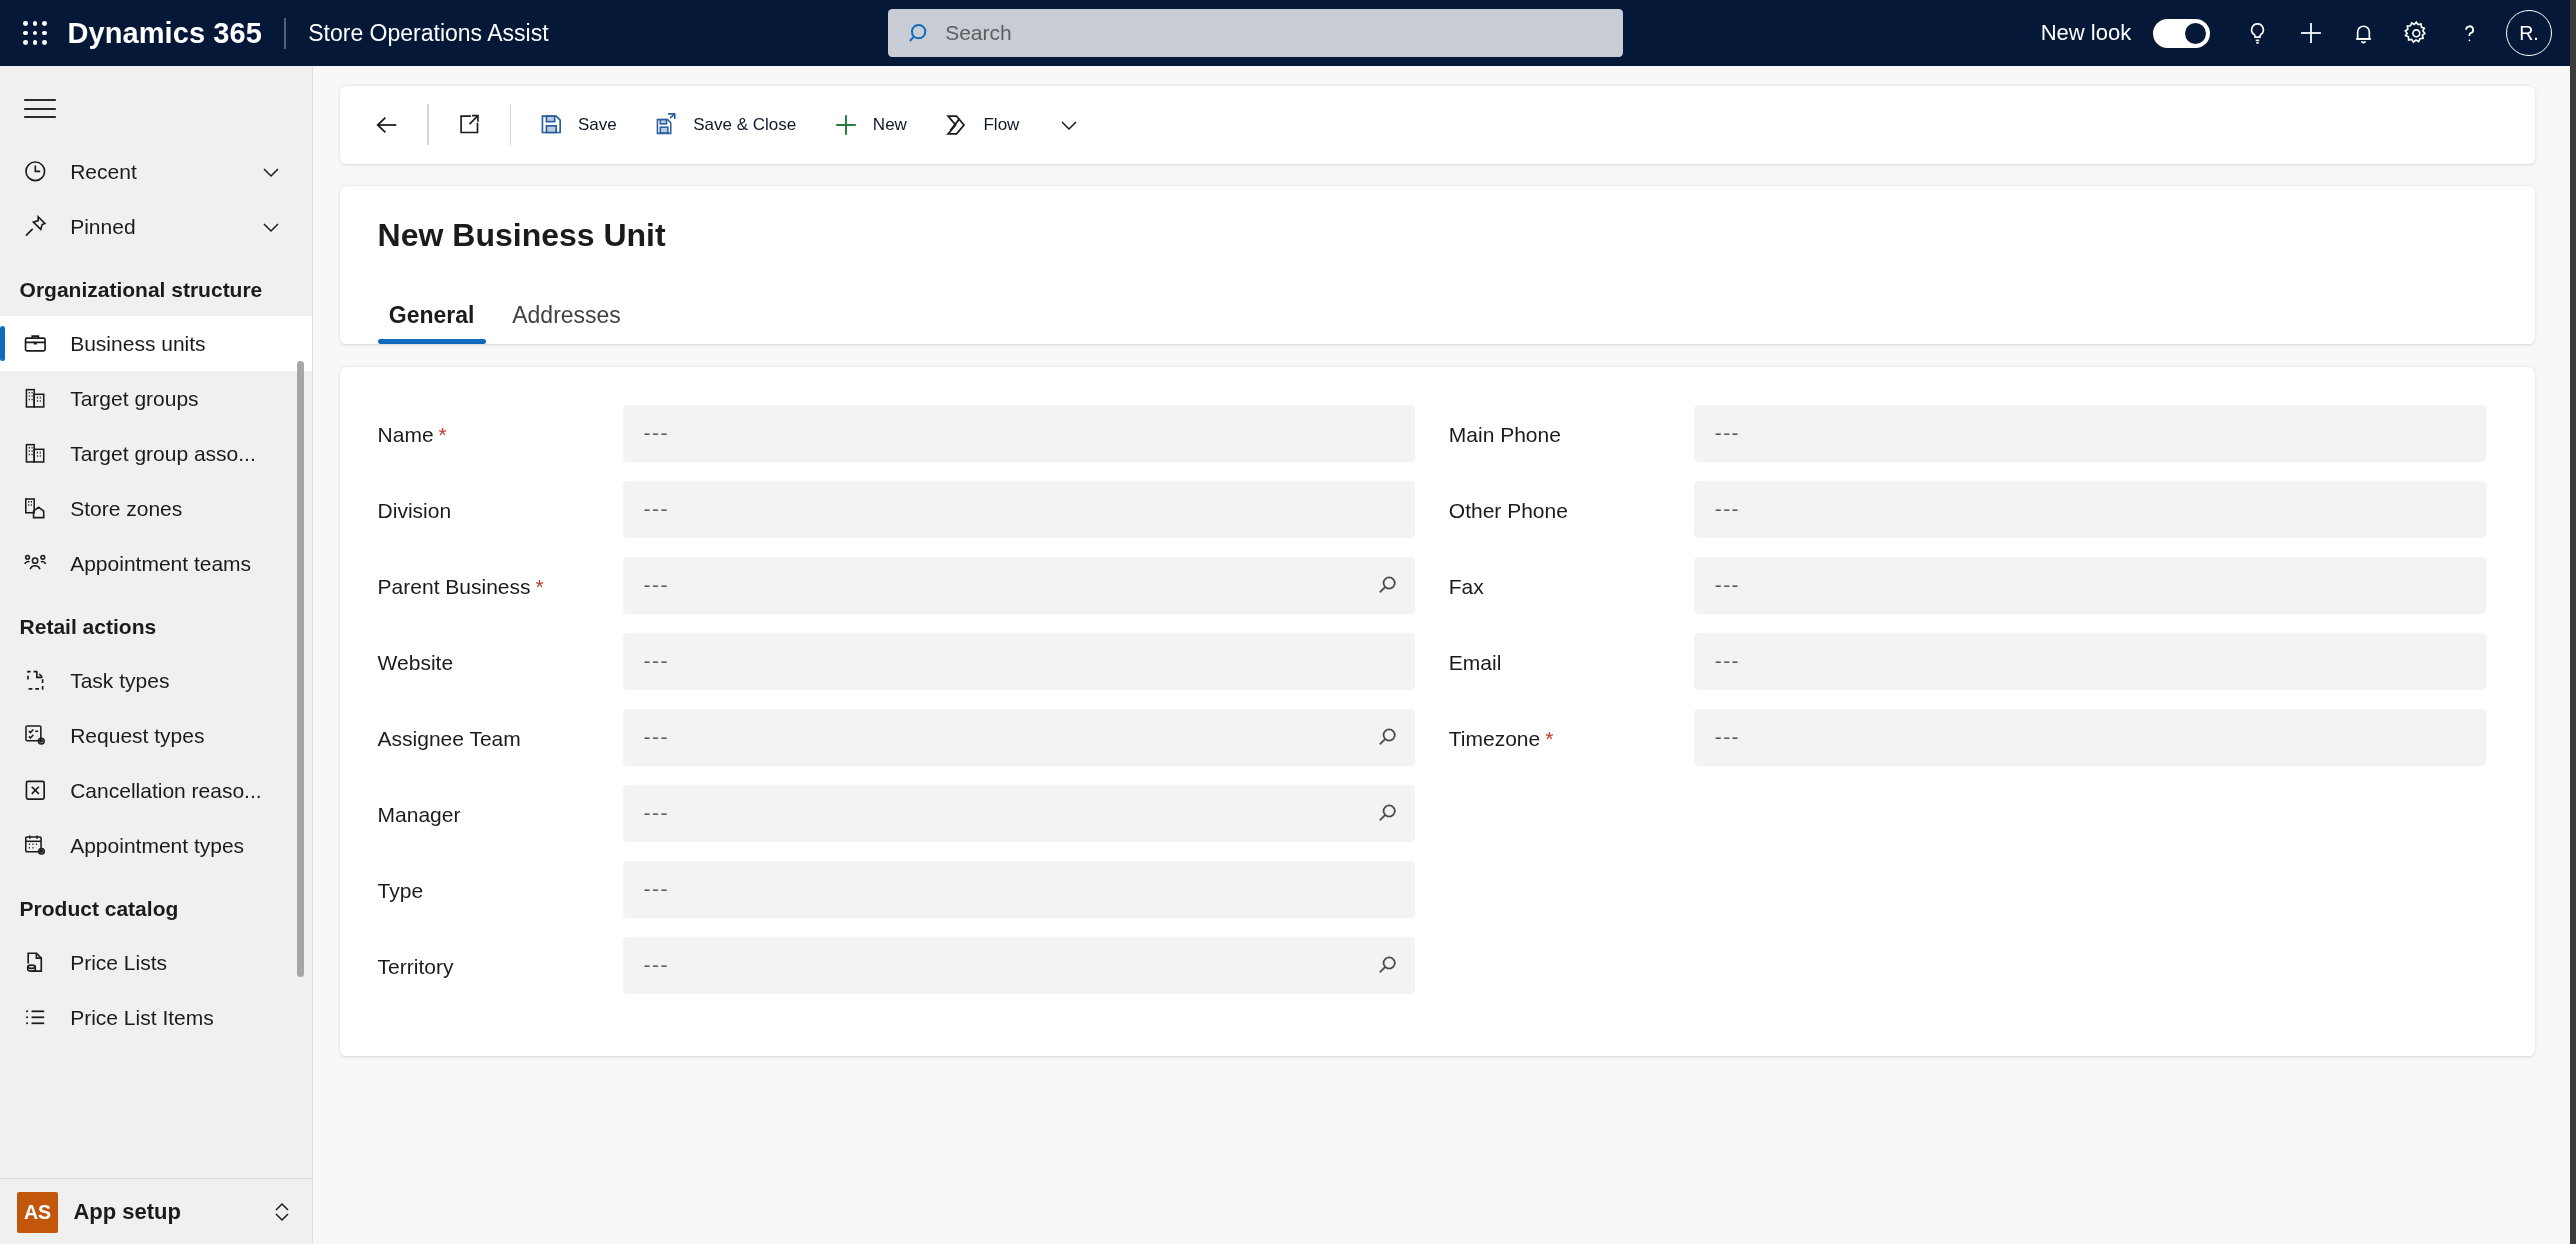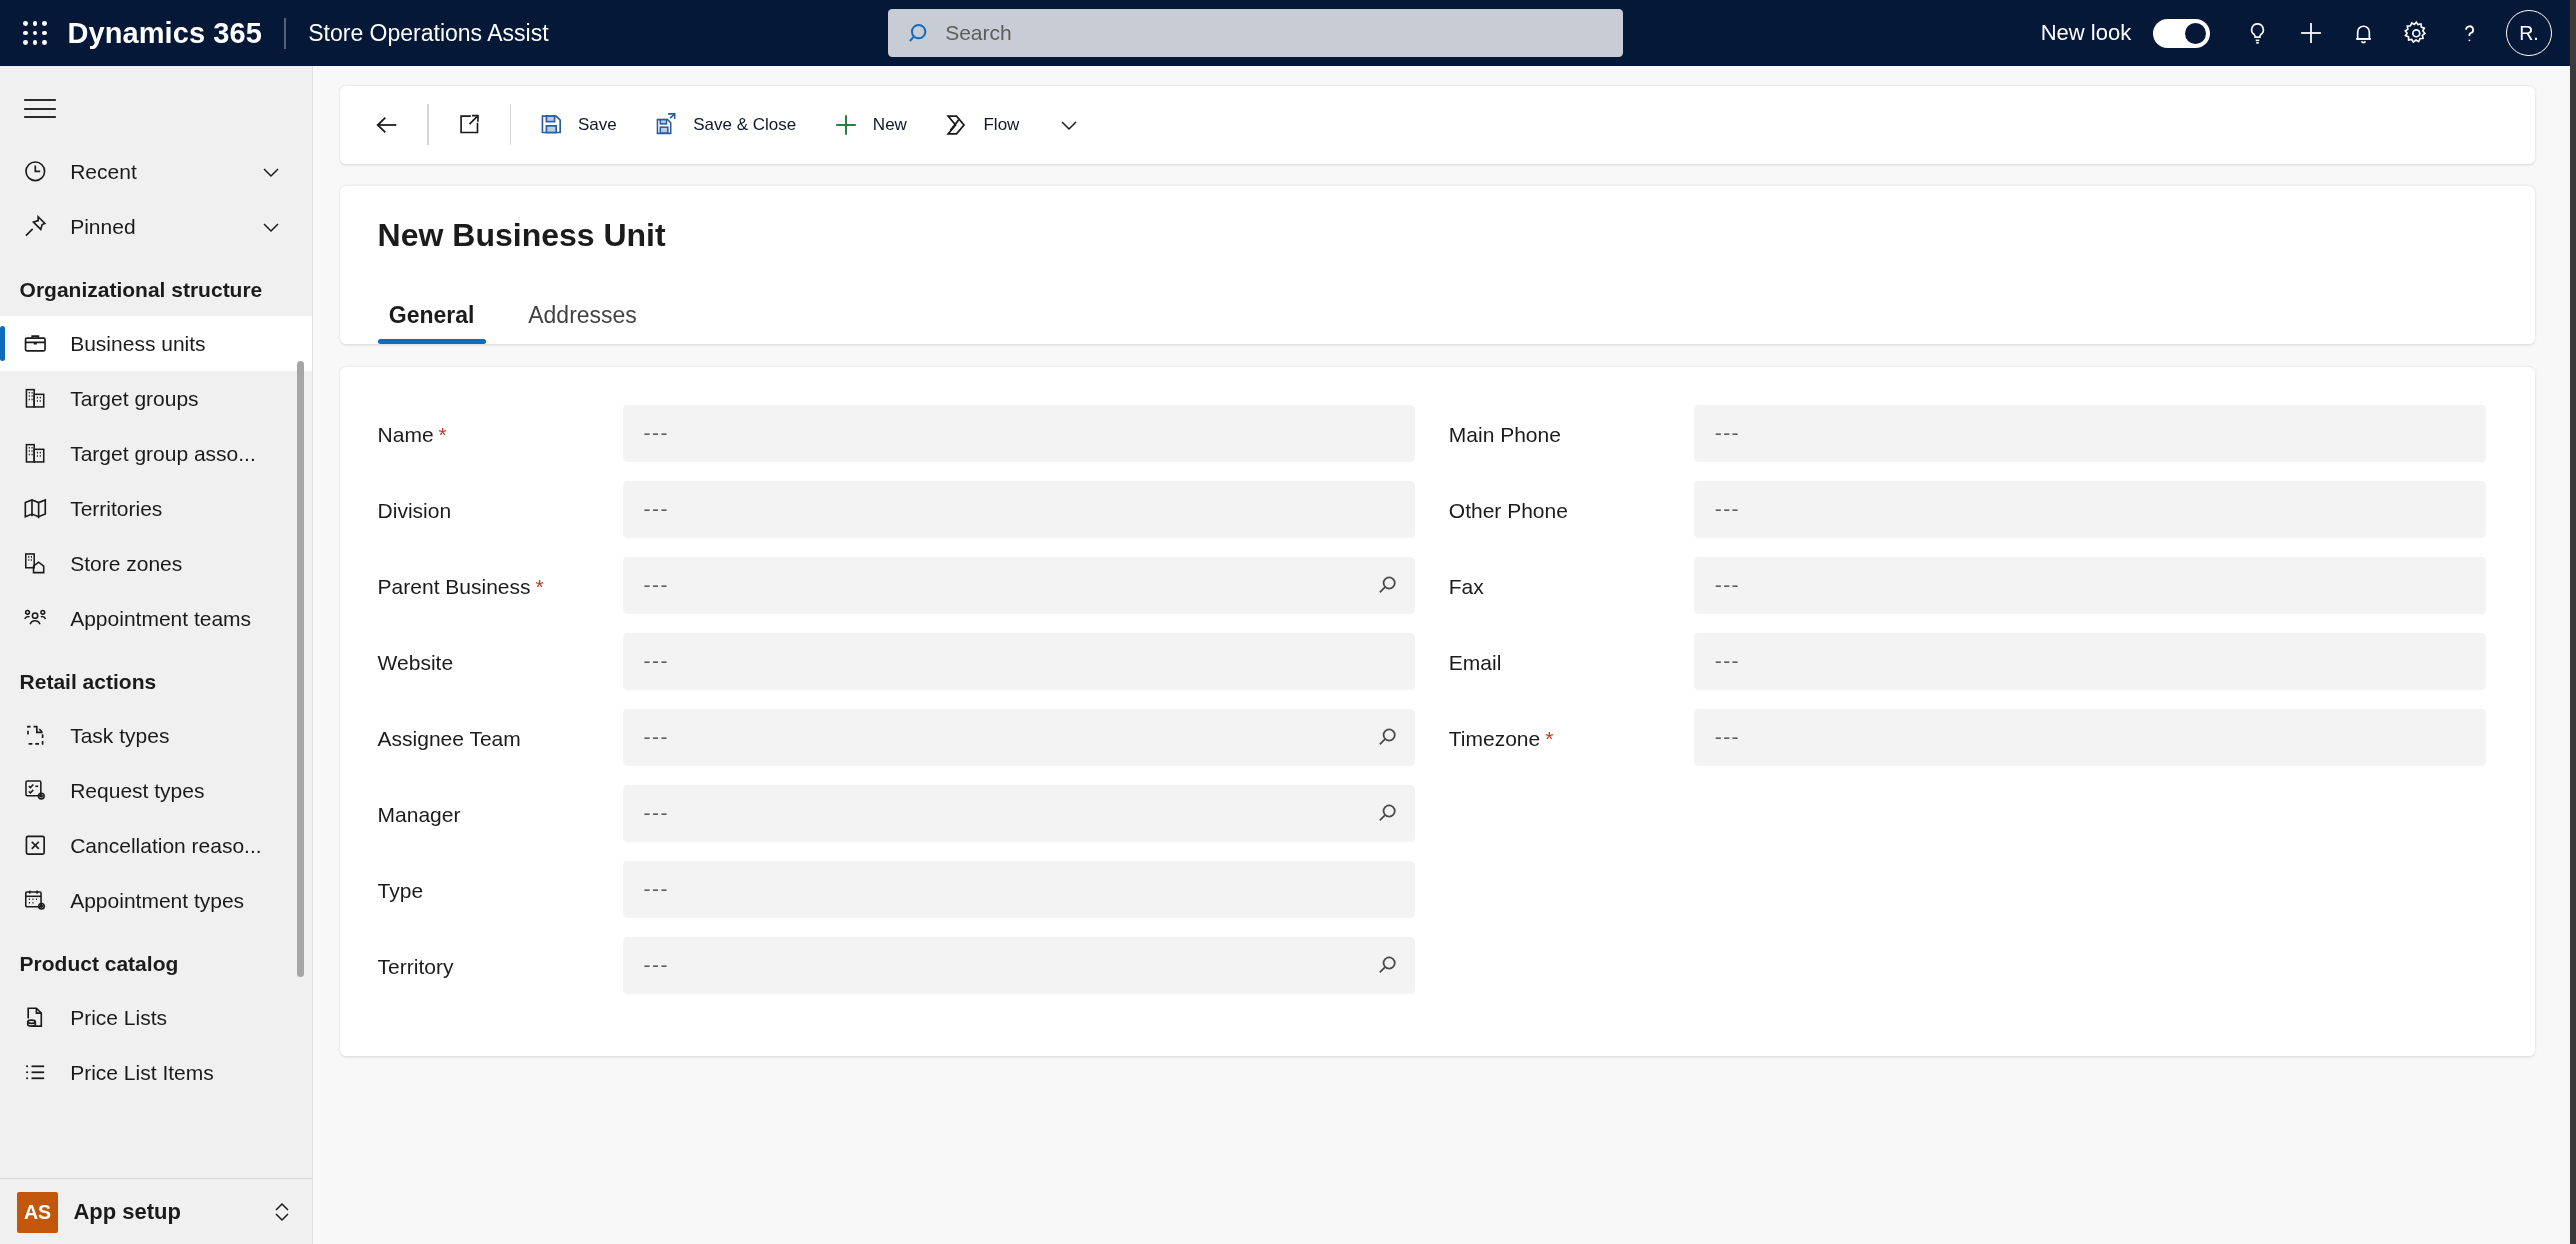--- a/index.html
+++ b/index.html
@@ -167,21 +167,21 @@
     height: 52px; padding: 0 18px;
     cursor: pointer; white-space: nowrap;
   }
   .cmd-lbl { font-size: 17px; color: #0f172a; }
   .cmd-div { width: 1.4px; height: 41px; background: #d4d4d4; margin: 0 8.4px; }
   .cmd-ico { width: 28px; height: 28px; flex:none; display:flex;align-items:center;justify-content:center; }
 
   
   .titlecard { padding: 31px 0 0 38px; margin-bottom: 22.4px; }
   .pagetitle { font-size: 32px; font-weight: 600; color: #1b1b1b; }
-  .tabs { display: flex; gap: 16px; margin-top: 48px; }
+  .tabs { display: flex; gap: 0; margin-top: 48px; }
   .tab {
     font-size: 23px; color: #424242;
     padding: 0 11.2px 15.4px 11.2px; margin-right: 15.4px;
     cursor: pointer; position: relative;
   }
   .tab.active { font-weight: 700; color: #1b1b1b; }
   .tab.active::after {
     content: ""; position: absolute; left: 0; right: 0; bottom: 0;
     height: 4.9px; background: #0f6cbd; border-radius: 2.8px;
   }
@@ -355,29 +355,20 @@
         <span class="nav-ico">
           <svg viewBox="0 0 24 24" width="26.6" height="26.6" fill="none" stroke="#1b1b1b" stroke-width="1.4">
             <rect x="4" y="4.2" width="7" height="15.6"></rect>
             <rect x="11" y="8.4" width="8.6" height="11.4"></rect>
             <path d="M6.1 7h1M8.6 7h1M6.1 10h1M8.6 10h1M6.1 13h1M8.6 13h1M13.4 11.4h1M16 11.4h1M13.4 14.4h1M16 14.4h1"></path>
           </svg>
         </span>
         <span class="nav-lbl">Target group asso...</span>
       </div>
 
-      <div class="navitem">
-        <span class="nav-ico">
-          <svg viewBox="0 0 24 24" width="26.6" height="26.6" fill="none" stroke="#1b1b1b" stroke-width="1.5">
-            <path d="M3 6.8l6-2.4 6 2.4 6-2.4v12.8l-6 2.4-6-2.4-6 2.4z"></path>
-            <path d="M9 4.4v14.8M15 7.2V21"></path>
-          </svg>
-        </span>
-        <span class="nav-lbl">Territories</span>
-      </div>
 
       <div class="navitem">
         <span class="nav-ico">
           <svg viewBox="0 0 24 24" width="26.6" height="26.6" fill="none" stroke="#1b1b1b" stroke-width="1.4">
             <rect x="3.4" y="3.6" width="7.6" height="12.4"></rect>
             <path d="M5.6 6.2h1M8 6.2h1M5.6 9h1M8 9h1"></path>
             <path d="M10.4 14.6l4.6-3.6 4.6 3.6v5.8h-9.2z"></path>
           </svg>
         </span>
         <span class="nav-lbl">Store zones</span>

